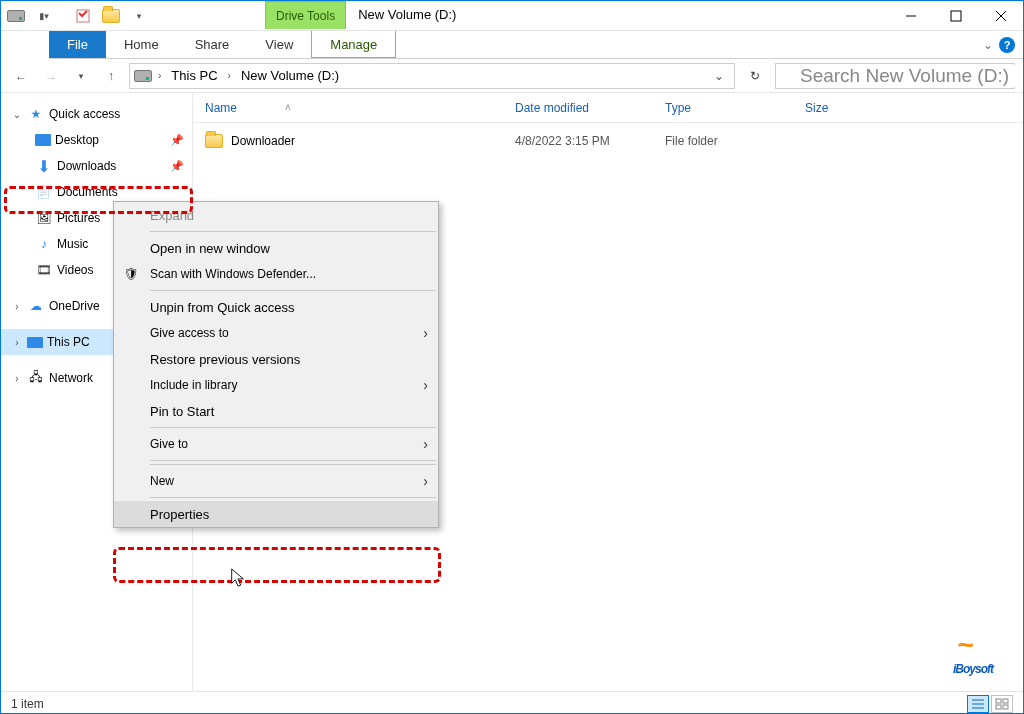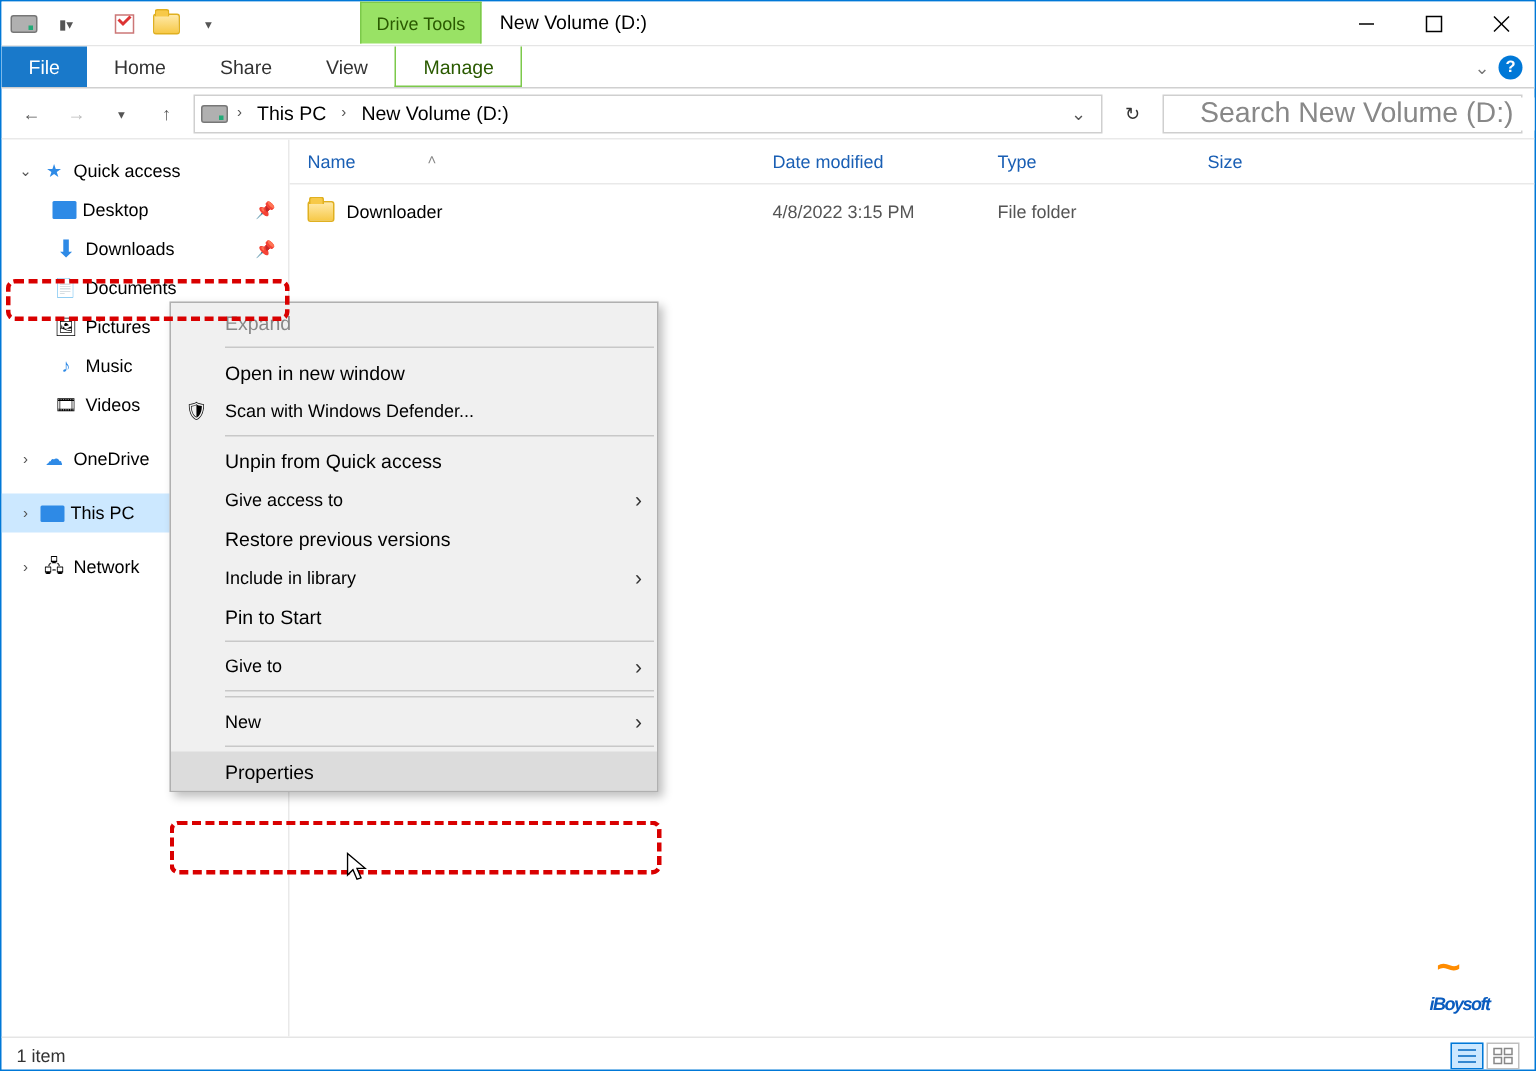--- a/index.html
+++ b/index.html
@@ -3,28 +3,28 @@
 <meta charset="utf-8">
 <style>
 * { box-sizing: border-box; margin: 0; padding: 0; font-family: "Segoe UI", Tahoma, sans-serif; font-size: 12px; }
 body { width: 1024px; height: 714px; border: 1px solid #0078d7; background: #fff; overflow: hidden; position: relative; }
 
 
 .titlebar { height: 30px; display: flex; align-items: stretch; background: #fff; border-bottom: 1px solid #e5e5e5; }
 .titlebar .qat { display: flex; align-items: center; padding: 0 4px; gap: 6px; }
 .qat-icon { width: 22px; height: 22px; display: flex; align-items: center; justify-content: center; }
 .titlebar .sep { width: 1px; background: #d0d0d0; margin: 4px 2px; }
-.titlebar .ctxtab { background: #99e265; border: 1px solid #7cc94b; border-bottom: none; color: #2a5a00; font-size: 12px; padding: 4px 10px 4px 10px; margin-left: 86px; height: 28px; display:flex; align-items:center;}
+.titlebar .ctxtab { background: #99e265; border: 1px solid #7cc94b; border-bottom: none; color: #2a5a00; font-size: 12px; padding: 4px 10px 4px 10px; margin-left: 111px; height: 28px; display:flex; align-items:center;}
 .titlebar .wintitle { padding: 6px 12px; font-size: 13px; color: #000; }
 .titlebar .spacer { flex: 1; }
 .titlebar .winbtn { width: 45px; display: flex; align-items: center; justify-content: center; }
 .winbtn svg { width: 12px; height: 12px; }
 
 
-.ribbon { height: 28px; display: flex; align-items: stretch; background: #fff; border-bottom: 1px solid #d0d0d0; }
+.ribbon { height: 28px; display: flex; align-items: stretch; background: #fff; border-bottom: 1px solid #d0d0d0; margin-left: 48px; }
 .ribbon .filebtn { background: #1979ca; color: #fff; padding: 0 18px; display: flex; align-items: center; font-size: 13px; }
 .ribbon .tab { padding: 0 18px; display: flex; align-items: center; font-size: 13px; color: #333; }
 .ribbon .tab.manage { border: 1px solid #7cc94b; border-top: none; color: #2a5a00; }
 .ribbon .right { flex:1; display:flex; justify-content:flex-end; align-items:center; padding-right:8px; gap:6px;}
 .help-icon { width:16px; height:16px; background:#0078d7; border-radius:50%; color:#fff; display:flex; align-items:center; justify-content:center; font-weight:bold; font-size:11px;}
 
 
 .navrow { height: 34px; display: flex; align-items: center; padding: 0 8px; gap: 6px; border-bottom: 1px solid #e9e9e9; }
 .navbtn { width: 24px; height: 24px; display: flex; align-items: center; justify-content: center; color: #555; }
 .navbtn.disabled { color: #bbb; }

